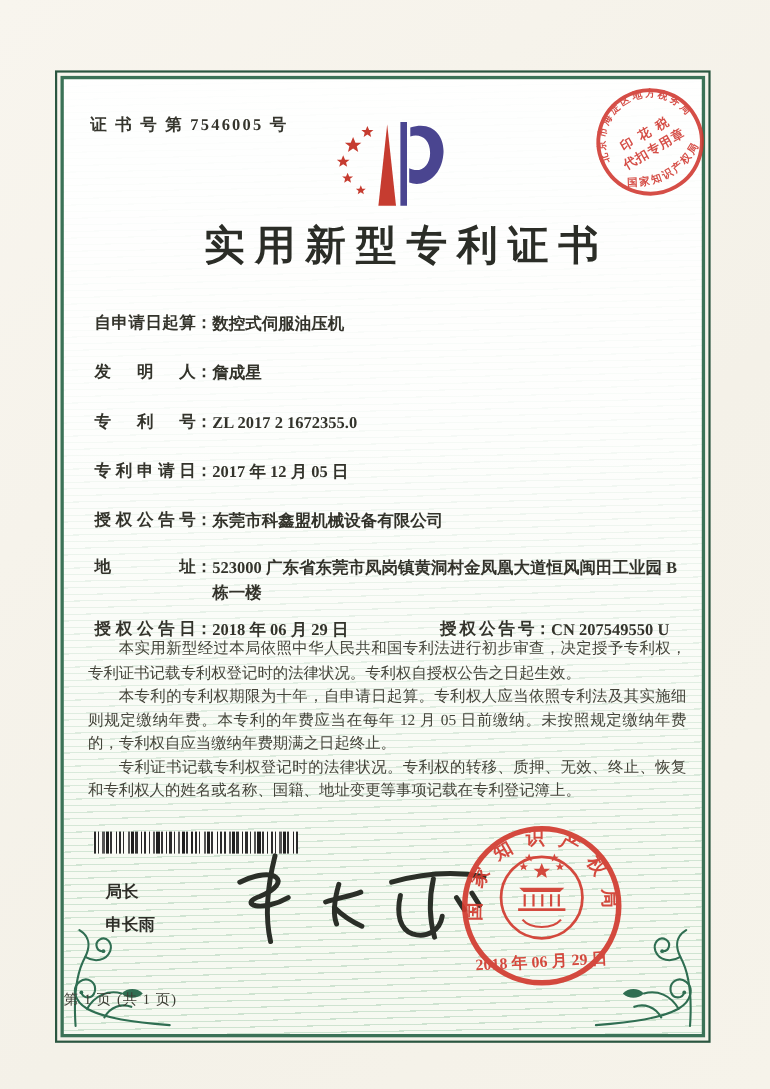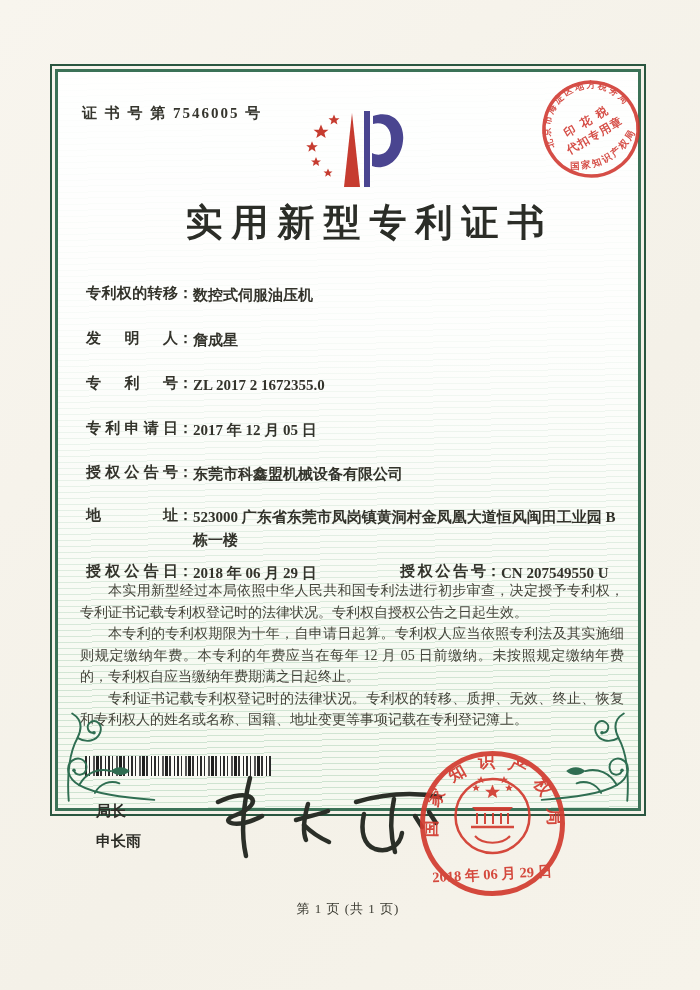--- a/index.html
+++ b/index.html
@@ -7,21 +7,21 @@
     width:700px;height:990px;
     background:#f7f4ec;
     font-family:"Liberation Serif", serif;
     color:#3b3b33;
     position:relative;
     overflow:hidden;
   }
   .sheet{position:absolute;inset:0;background:linear-gradient(135deg,#f8f5ee 0%,#f4f1e8 60%,#f6f3ea 100%);}
   
   .frame-outer{
-    position:absolute;left:50px;top:64px;width:596px;height:752px;
+    position:absolute;left:50px;top:64px;width:596px;height:884px;
     border:2px solid #2a5640;padding:3px;box-sizing:border-box;
   }
   .frame-inner{
     position:relative;width:100%;height:100%;
     border:3px solid #3b7257;box-sizing:border-box;
     background-color:#f5f9f0;
     background-image:
       linear-gradient(180deg, rgba(255,255,255,.96) 0%, rgba(255,255,255,.85) 35%, rgba(255,255,255,.45) 62%, rgba(255,255,255,.12) 82%, rgba(255,255,255,.05) 100%),
       repeating-linear-gradient(179deg, rgba(134,186,148,.38) 0 1px, rgba(255,255,255,0) 1px 6px);
   }
@@ -53,21 +53,21 @@
       #555 8px 10px,#fbfbf7 10px 11px,#1e1e1e 11px 14px,#fbfbf7 14px 15px,
       #333 15px 17px,#fbfbf7 17px 20px,#222 20px 21px,#fbfbf7 21px 23px);
   }
   .director{position:absolute;left:38px;top:724px;font-size:15px;font-weight:700;color:#2e2e28;line-height:30px;}
   .autograph{position:absolute;left:130px;top:700px;}
   .seal{position:absolute;left:357px;top:674px;opacity:.92;}
   .tax-stamp{position:absolute;left:468px;top:-8px;opacity:.88;z-index:5;}
   .flourish{position:absolute;width:96px;height:96px;}
   .fl-left{left:2px;bottom:2px;}
   .fl-right{right:2px;bottom:2px;transform:scaleX(-1);}
-  .footer{position:absolute;left:0;right:0;top:828px;text-align:center;font-size:13px;color:#3c3c33;letter-spacing:1px;}
+  .footer{position:absolute;left:0;right:0;top:828px;font-size:13px;color:#3c3c33;letter-spacing:1px;}
 </style>
 </head>
 <body>
 
 <div class="sheet">
   <div class="frame-outer">
     <div class="frame-inner">
 
       <div class="cert-no">证 书 号 第 7546005 号</div>
 
@@ -87,21 +87,21 @@
             <polygon points="72,3 78,3 78,79 72,79"></polygon>
             <path d="M81,8 C102,1 113,17 111,33 C109,53 93,63 80,58 L80,45 C90,50 99,43 99,31 C99,19 91,13 81,16 Z"></path>
           </g>
         </svg>
       </div>
 
       <div class="title">实用新型专利证书</div>
 
       <div class="fields">
         <div class="frow r1">
-          <span class="f-label">专利权的转移</span>
+          <span class="f-label">自申请日起算</span>
             <span class="f-colon">：</span>
             <span class="f-value">数控式伺服油压机</span>
         </div>
         <div class="frow r2">
           <span class="f-label">发明人</span>
             <span class="f-colon">：</span>
             <span class="f-value">詹成星</span>
         </div>
         <div class="frow r3">
           <span class="f-label">专利号</span>

